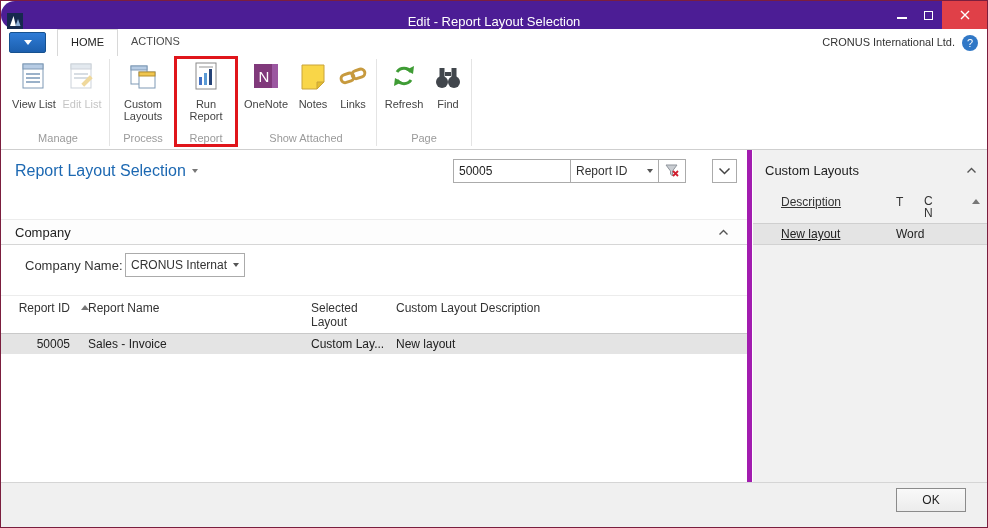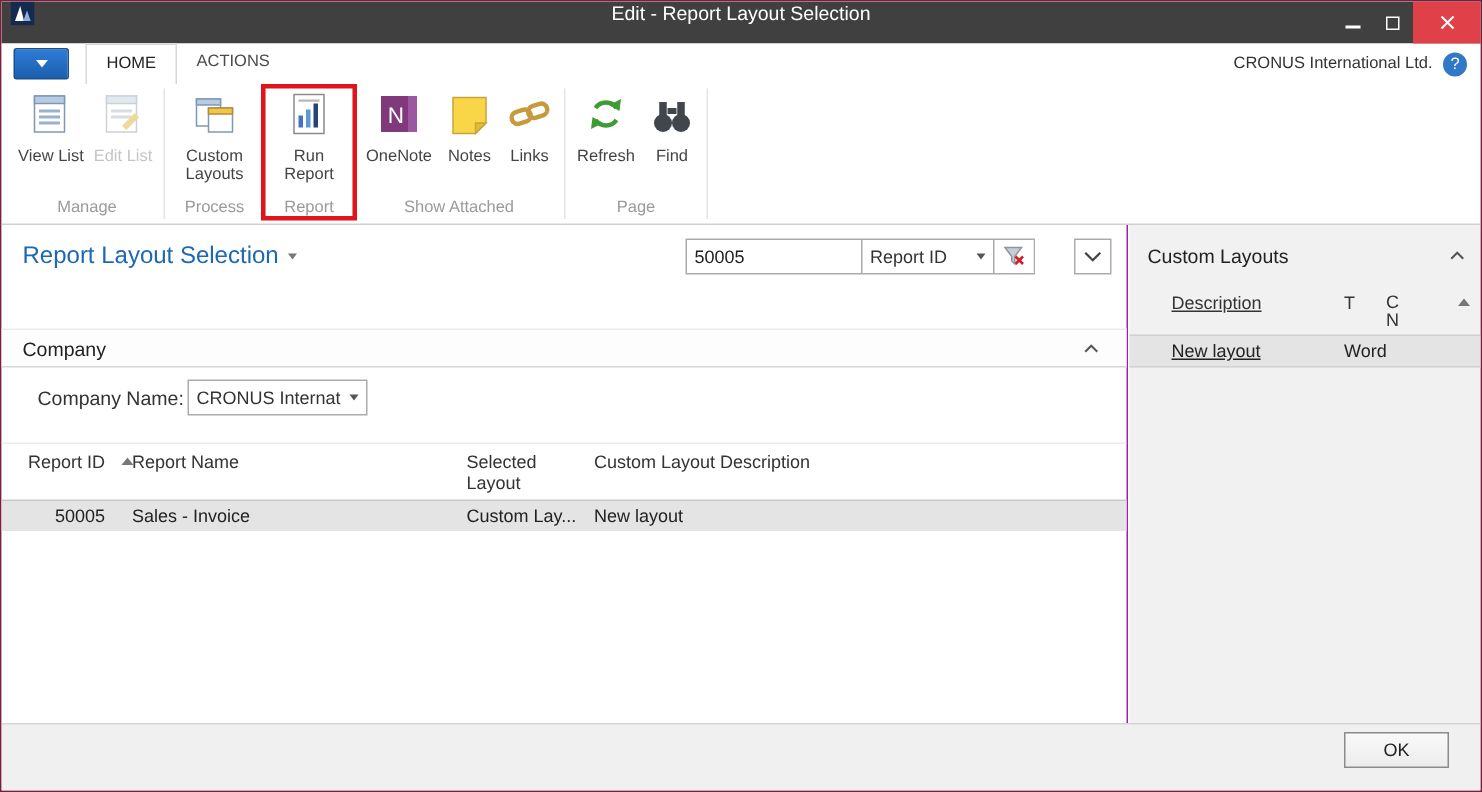--- a/index.html
+++ b/index.html
@@ -2,22 +2,22 @@
 <html><head>
 <meta charset="utf-8">
 <style>
   * { margin:0; padding:0; box-sizing:border-box; }
   html,body { width:988px; height:528px; overflow:hidden; background:#fff;
     font-family:"Liberation Sans", sans-serif; }
   .window { position:absolute; left:0; top:0; width:988px; height:528px;
     border:1px solid #7b1e3e; background:#fff; overflow:hidden; font-size:12px; color:#333; }
 
   
-  .titlebar { position:absolute; top:0; left:0; right:0; height:28px; background:#404040;
-    display:flex; align-items:flex-start; }
+  .titlebar { position:absolute; top:0; left:0; right:0; height:28px; background:#4c1d95;
+    display:flex; align-items:flex-end;border-radius:14px; }
   .app-icon { margin-left:6px; display:inline-flex; }
   .title { position:absolute; left:0; right:0; text-align:center; color:#fff; font-size:13px;
     pointer-events:none; }
   .winbtns { position:absolute; right:0; top:0; height:28px; display:flex; z-index:3; }
   .winbtn { width:27px; height:28px; display:flex; align-items:center; justify-content:center; }
   .winbtn.close { width:45px; background:#e04048; }
   .min-glyph { width:10px; height:2px; background:#fff; margin-top:6px; }
   .max-glyph { width:9px; height:9px; border:1px solid #fff; }
 
   
@@ -46,21 +46,21 @@
   .rbtn { width:48px; display:flex; flex-direction:column; align-items:center; padding-top:4px; }
   .rbtn.w60 { width:60px; } .rbtn.w54 { width:54px; } .rbtn.w52 { width:52px; } .rbtn.w40 { width:40px;align-items:center; }
   .rbtn .blabel { font-size:11px; line-height:12px; text-align:center; margin-top:3px; color:#444; }
   .rbtn.disabled { opacity:.5; }
   .rbtn.disabled .blabel { color:#8a8a8a; }
   .annotation { position:absolute; left:-3px; right:-3px; top:0; bottom:2px;
     border:3px solid #e0151b; pointer-events:none; z-index:5; }
 
   
   .content { position:absolute; top:149px; left:0; width:751px; bottom:45px; background:#fff;
-    border-right:1px solid #a21caf; }
+    border-right:5px solid #a21caf; }
   .page-title { position:absolute; left:14px; top:12px; font-size:16px; color:#1c68b2;
     display:flex; align-items:center; gap:6px; }
   .page-title .tri-down { border-top-color:#777; }
   .filterbox { position:absolute; top:9px; right:61px; height:24px; display:flex;
     border:1px solid #ababab; background:#fff; }
   .filter-input { width:116px; border:none; outline:none; padding:0 5px; font-size:12px;
     font-family:"Liberation Sans", sans-serif; color:#222; }
   .filter-field { width:88px; border-left:1px solid #ababab; display:flex; align-items:center;
     justify-content:space-between; padding:0 5px; font-size:12px; color:#333; }
   .filter-clear { width:27px; border-left:1px solid #ababab; display:flex; align-items:center;

